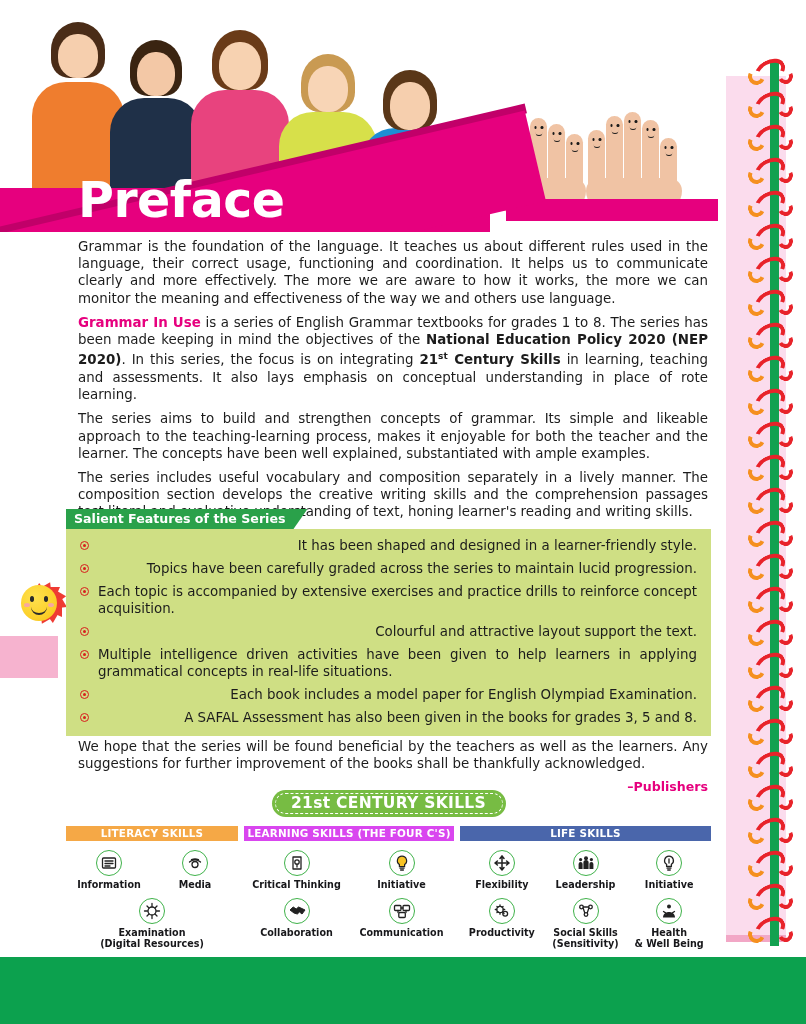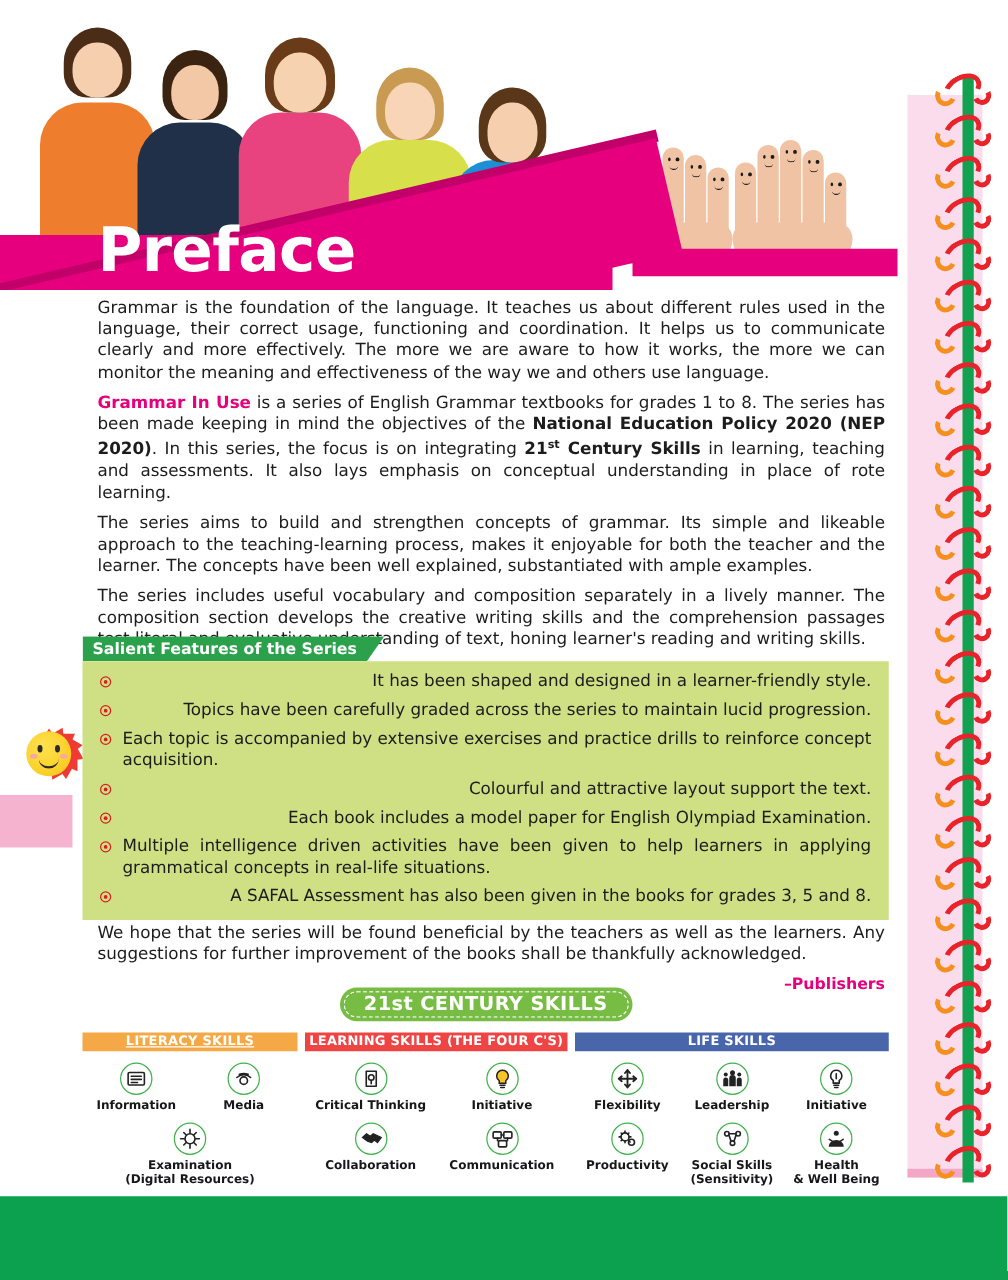--- a/index.html
+++ b/index.html
@@ -136,21 +136,21 @@
     line-height:27px;text-align:center;letter-spacing:0.3px;
     outline:1.4px dashed #ffffff;outline-offset:-4px;
     font-family:"DejaVu Sans", sans-serif;
   }
   .cat-bars{display:flex;margin-top:9px;gap:6px;}
   .cat-bar{
     height:15px;color:#fff;font-weight:bold;font-size:10.4px;
     line-height:15px;text-align:center;letter-spacing:0.2px;
     font-family:"DejaVu Sans", sans-serif;
   }
-  .cb-lit{width:172px;background:#f5a846;text-decoration:underline;}
+  .cb-lit{width:172px;background:#f5a846;}
   .cb-learn{width:210px;background:#ef5f9a;}
   .cb-life{width:251px;background:#4a66ab;}
 
   .cols{display:flex;margin-top:9px;gap:6px;}
   .col{position:relative;}
   .col-lit{width:172px;}
   .col-learn{width:210px;}
   .col-life{width:251px;}
   .row{display:flex;justify-content:center;}
   .skill{
@@ -488,43 +488,43 @@
         <div class="sf-item">
           <span class="bullet"></span>
           <span>Each topic is accompanied by extensive exercises and practice drills to reinforce concept acquisition.</span>
         </div>
         <div class="sf-item">
           <span class="bullet"></span>
           <span>Colourful and attractive layout support the text.</span>
         </div>
         <div class="sf-item">
           <span class="bullet"></span>
-          <span>Each book includes a model paper for English Olympiad Examination.</span>
+          <span>Multiple intelligence   driven activities have been given to help learners in applying grammatical concepts in real-life situations.</span>
         </div>
         <div class="sf-item">
           <span class="bullet"></span>
-          <span>Multiple intelligence   driven activities have been given to help learners in applying grammatical concepts in real-life situations.</span>
+          <span>Each book includes a model paper for English Olympiad Examination.</span>
         </div>
         <div class="sf-item">
           <span class="bullet"></span>
           <span>A SAFAL Assessment has also been given in the books for grades 3, 5 and 8.</span>
         </div>
       </div>
   </div>
 
   <div class="closing">
     <p class="para">We hope that the series will be found beneficial by the teachers as well as the learners. Any suggestions for further improvement of the books shall be thankfully acknowledged.</p>
     <div class="sig">–Publishers</div>
   </div>
 
   <div class="skills">
     <div class="pill">21st CENTURY SKILLS</div>
     <div class="cat-bars" id="catBars">
         <div class="cat-bar cb-lit" style="background: rgb(245, 168, 70);">LITERACY SKILLS</div>
-        <div class="cat-bar cb-learn" style="background: #ef4444;">LEARNING SKILLS (THE FOUR C'S)</div>
+        <div class="cat-bar cb-learn" style="background: #d946ef;">LEARNING SKILLS (THE FOUR C'S)</div>
         <div class="cat-bar cb-life" style="background: rgb(74, 102, 171);">LIFE SKILLS</div>
       </div>
     <div class="cols" id="skillCols">
         <div class="col col-lit">
           <div class="row">
             <div class="skill half">
               <div class="icon-circ">
                 <svg width="20" height="20" viewBox="0 0 20 20">
                   <rect x="3.5" y="5" width="13" height="10" rx="1" style="fill:none;stroke:#222;stroke-width:1.3;stroke-linecap:round;stroke-linejoin:round"></rect>
                   <path d="M6 8h8M6 10.5h8M6 13h5" style="fill:none;stroke:#222;stroke-width:1.3;stroke-linecap:round;stroke-linejoin:round"></path>

